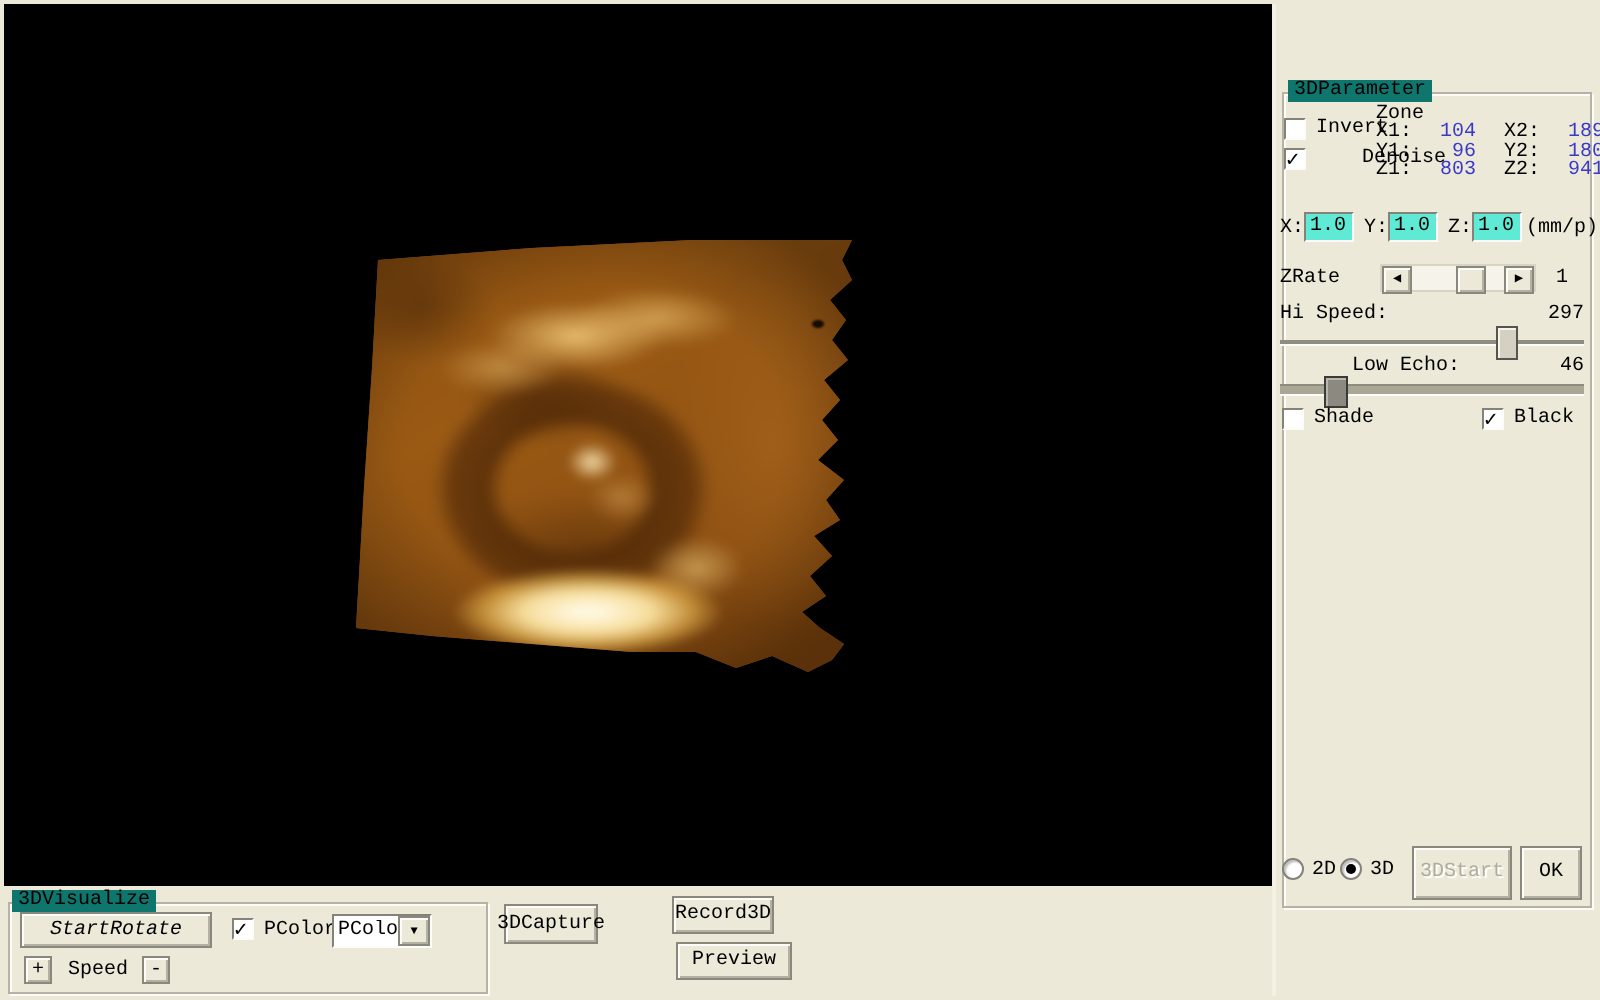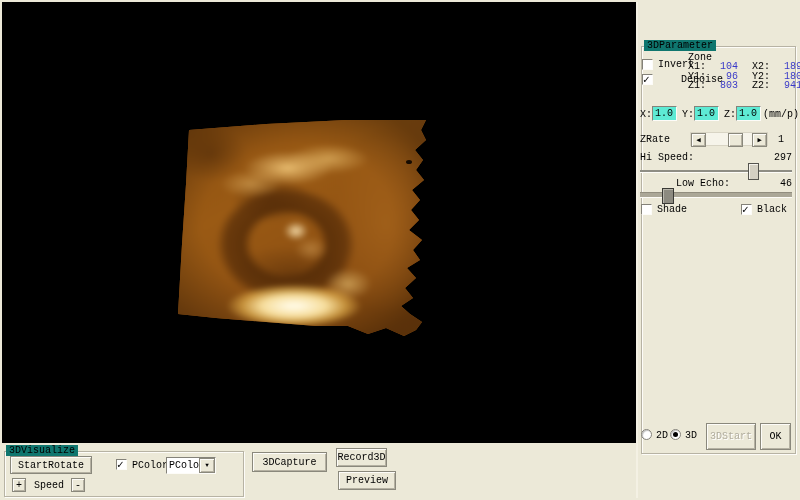--- a/index.html
+++ b/index.html
@@ -154,29 +154,29 @@
   <div class="lbl" style="left:656px;top:430px;">2D</div>
   <span class="radio selected" style="left:670px;top:429px;"></span>
   <div class="lbl" style="left:685px;top:430px;text-align:center;">3D</div>
 
   <button class="btn disabled" style="left:706px;top:423px;width:50px;height:27px;">3DStart</button>
   <button class="btn" style="left:760px;top:423px;width:31px;height:27px;">OK</button>
 
   <div class="gbox" style="left:4px;top:451px;width:238px;height:44px;"></div>
   <div class="gbox-label" style="left:6px;top:445px;">3DVisualize</div>
 
-  <button class="btn" style="left:10px;top:456px;width:82px;height:18px;">StartRotate</button>
+  <button class="btn" style="left:10px;top:456px;width:96px;height:18px;font-style:italic;">StartRotate</button>
   <button class="btn" style="left:12px;top:478px;width:14px;height:14px;">+</button>
   <div class="lbl" style="left:34px;top:480px;">Speed</div>
   <button class="btn" style="left:71px;top:478px;width:14px;height:14px;">-</button>
 
   <span class="cb checked" style="left:116px;top:459px;"></span>
   <div class="lbl" style="left:132px;top:460px;">PColor</div>
   <div class="dd" style="left:166px;top:457px;width:50px;height:17px;">
     <span class="dd-text">PColor</span>
     <span class="dd-btn">▼</span>
   </div>
 
-  <button class="btn" style="left:252px;top:452px;width:75px;height:20px;">3DCapture</button>
+  <button class="btn" style="left:252px;top:452px;width:47px;height:20px;">3DCapture</button>
   <button class="btn" style="left:336px;top:448px;width:51px;height:19px;">Record3D</button>
   <button class="btn" style="left:338px;top:471px;width:58px;height:19px;">Preview</button>
 
 </div>
 
 </body></html>

